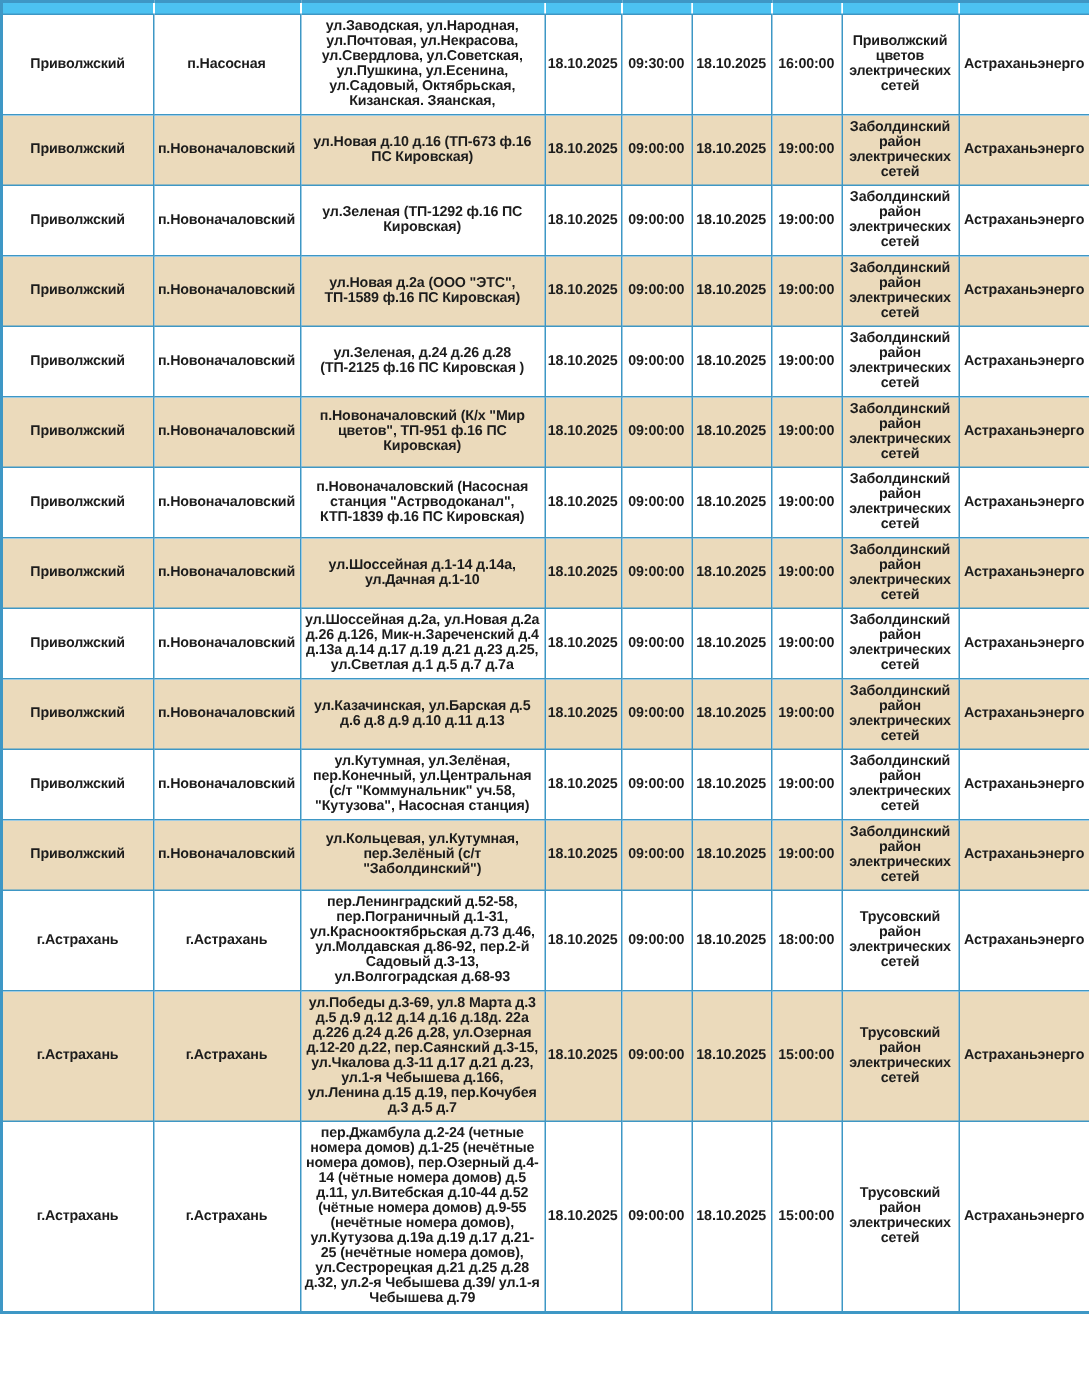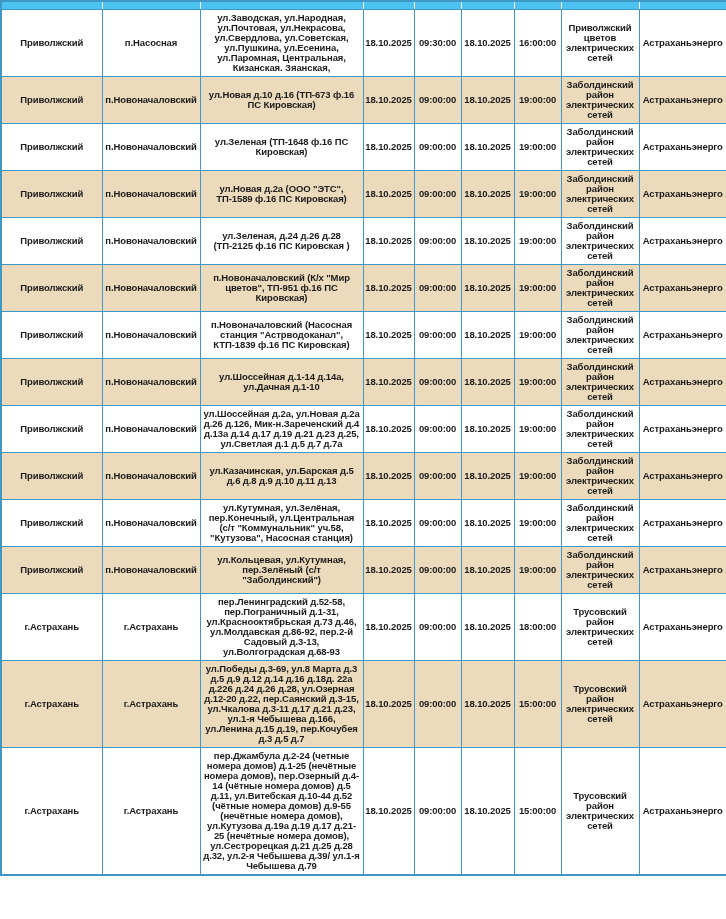--- a/index.html
+++ b/index.html
@@ -71,21 +71,21 @@
         <td></td>
         <td></td>
         <td></td>
         <td></td>
       </tr>
     </thead>
     <tbody id="table-body">
         <tr class="row">
     <td>Приволжский</td>
     <td>п.Насосная</td>
-    <td>ул.Заводская, ул.Народная, ул.Почтовая, ул.Некрасова, ул.Свердлова, ул.Советская, ул.Пушкина, ул.Есенина, ул.Паромная, Центральная, Кизанская. Зяанская,</td>
+    <td>ул.Заводская, ул.Народная, ул.Почтовая, ул.Некрасова, ул.Свердлова, ул.Советская, ул.Пушкина, ул.Есенина, ул.Садовый, Октябрьская, Кизанская. Зяанская,</td>
     <td class="num">18.10.2025</td>
     <td class="num">09:30:00</td>
     <td class="num">18.10.2025</td>
     <td class="num">16:00:00</td>
     <td>Приволжский цветов электрических сетей</td>
     <td>Астраханьэнерго</td>
   </tr>
         <tr class="row band">
     <td>Приволжский</td>
     <td>п.Новоначаловский</td>
@@ -93,21 +93,21 @@
     <td class="num">18.10.2025</td>
     <td class="num">09:00:00</td>
     <td class="num">18.10.2025</td>
     <td class="num">19:00:00</td>
     <td>Заболдинский район электрических сетей</td>
     <td>Астраханьэнерго</td>
   </tr>
         <tr class="row">
     <td>Приволжский</td>
     <td>п.Новоначаловский</td>
-    <td>ул.Зеленая (ТП-1648 ф.16 ПС Кировская)</td>
+    <td>ул.Зеленая (ТП-1292 ф.16 ПС Кировская)</td>
     <td class="num">18.10.2025</td>
     <td class="num">09:00:00</td>
     <td class="num">18.10.2025</td>
     <td class="num">19:00:00</td>
     <td>Заболдинский район электрических сетей</td>
     <td>Астраханьэнерго</td>
   </tr>
         <tr class="row band">
     <td>Приволжский</td>
     <td>п.Новоначаловский</td>

